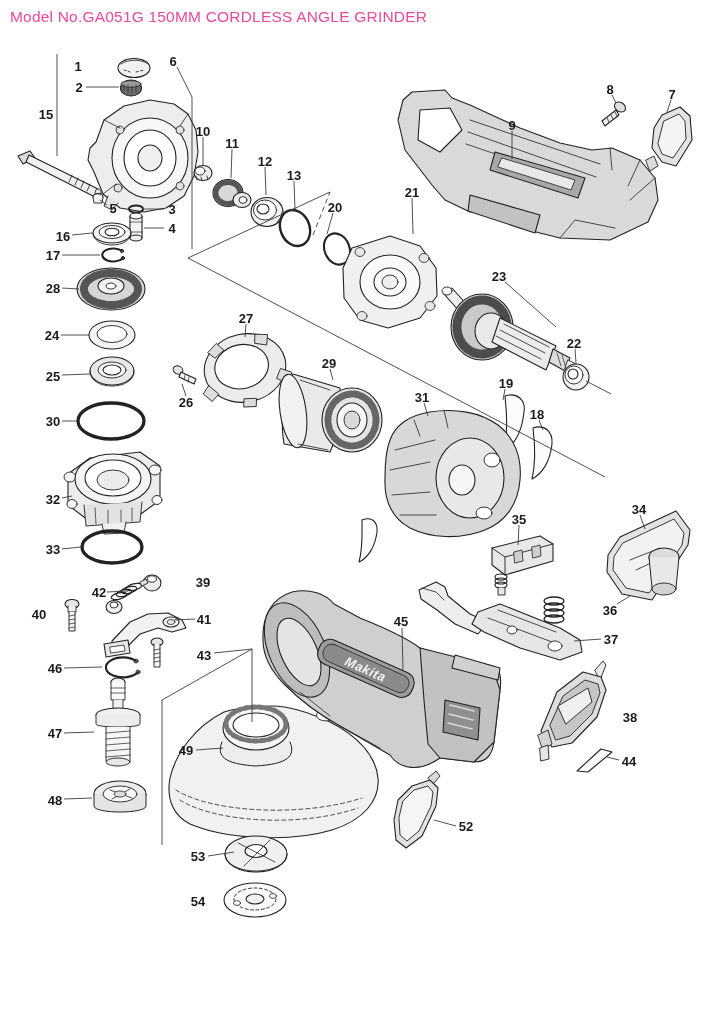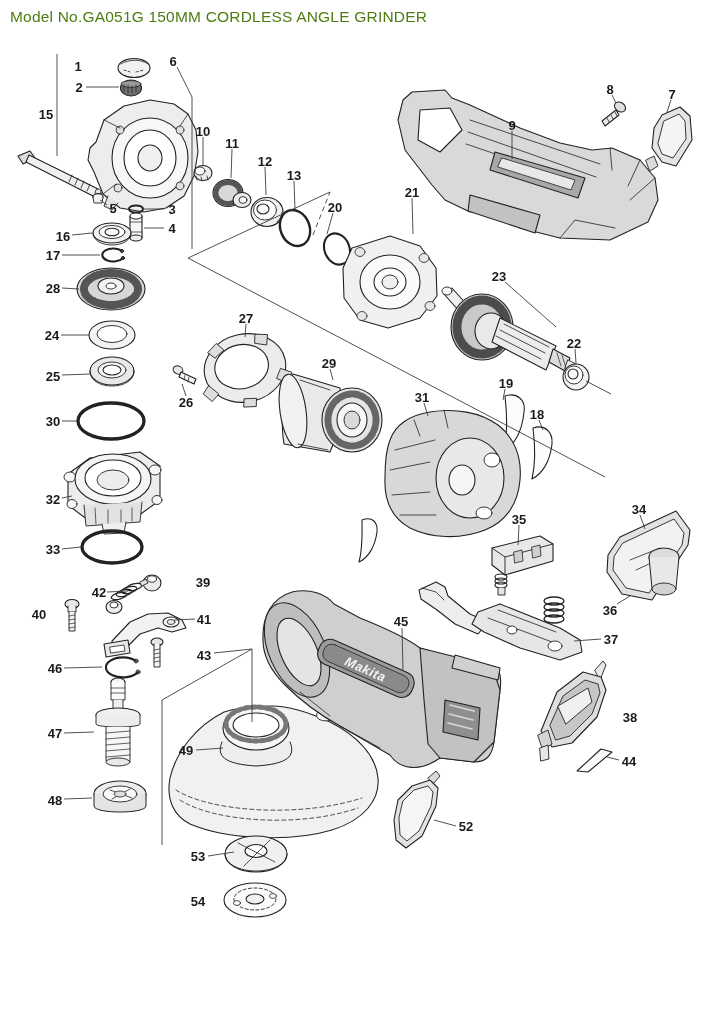--- a/index.html
+++ b/index.html
@@ -1,18 +1,18 @@
 <!DOCTYPE html>
 <html><head>
 <meta charset="utf-8">
 <style>
   html,body{margin:0;padding:0;background:#fff;}
   #page{position:relative;width:724px;height:1024px;background:#fff;overflow:hidden;
         font-family:"Liberation Sans",sans-serif;}
-  #title{position:absolute;left:10px;top:8px;font-size:15.5px;color:#4d7c0f;
+  #title{position:absolute;left:10px;top:8px;font-size:15.5px;color:#ec4899;
          letter-spacing:.2px;white-space:nowrap;}
   svg{position:absolute;left:0;top:0;}
   svg *{vector-effect:non-scaling-stroke;}
   .part-num{font:600 13px "Liberation Sans",sans-serif;fill:#1a1a1a;
             text-anchor:middle;dominant-baseline:central;}
   .brand{font:italic 700 13px "Liberation Sans",sans-serif;fill:#f4f4f4;
          text-anchor:middle;dominant-baseline:central;letter-spacing:.5px;}
 </style>
 </head>
 <body>

